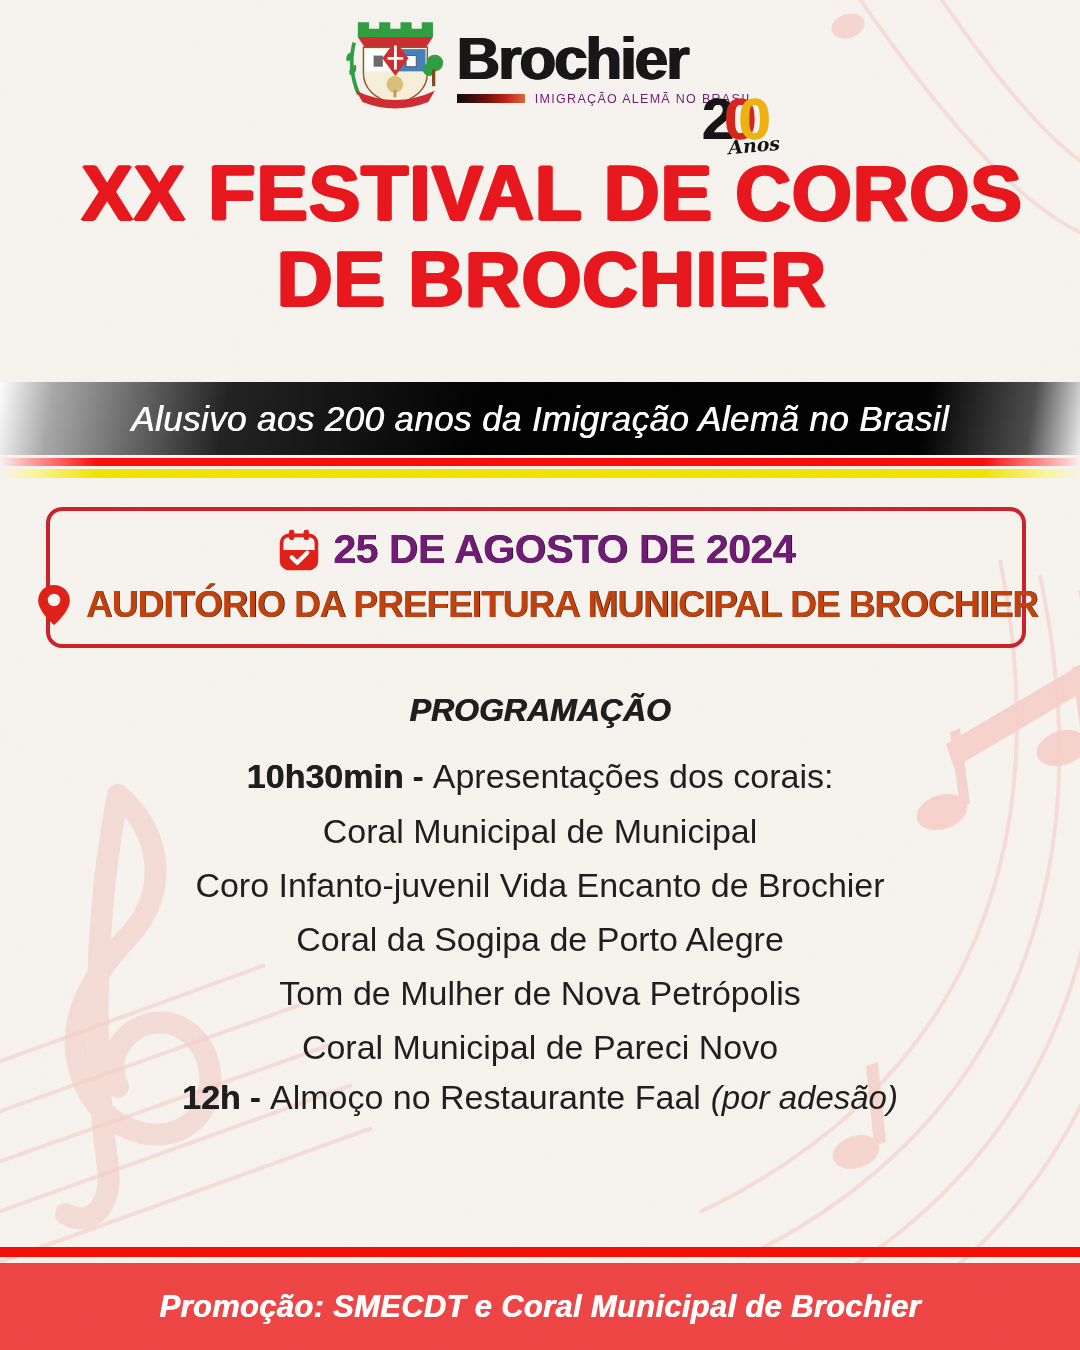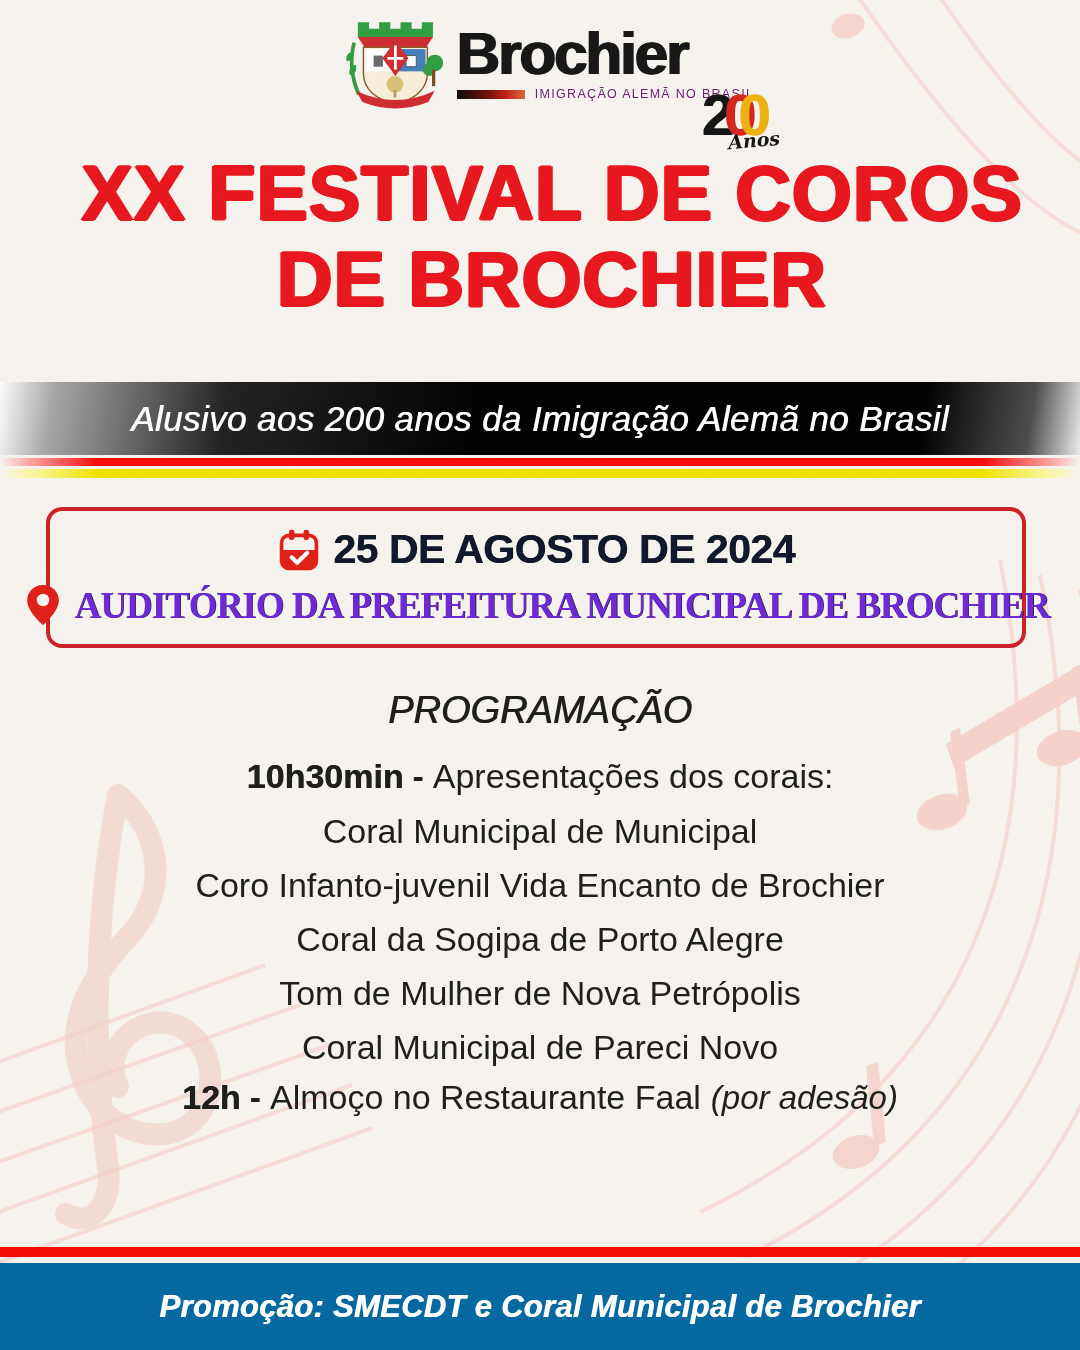--- a/index.html
+++ b/index.html
@@ -6,21 +6,21 @@
   body{
     width:1080px;height:1350px;position:relative;overflow:hidden;
     background:#f7f4ef;
     font-family:"Liberation Sans","DejaVu Sans",sans-serif;
     -webkit-font-smoothing:antialiased;
   }
   .decor{position:absolute;inset:0;pointer-events:none;}
   .texture{position:absolute;inset:0;pointer-events:none;opacity:.5;}
 
   
-  .logo-row{position:absolute;top:16px;left:17px;right:0;display:flex;justify-content:center;align-items:flex-start;gap:12px;}
+  .logo-row{position:absolute;top:16px;left:17px;right:0;display:flex;justify-content:center;align-items:center;gap:12px;}
   .crest{width:102px;height:94px;flex:0 0 auto;}
   .brand-block{position:relative;padding-top:8px;}
   .brand{
     font-size:60px;font-weight:700;color:#161616;letter-spacing:-2px;line-height:1;
     text-shadow:1px 0 0 #161616,-1px 0 0 #161616;
   }
   .brand-sub{display:flex;align-items:center;gap:10px;margin-top:3px;}
   .flag-bar{width:68px;height:9px;background:linear-gradient(90deg,#0c0c0c,#70100a 45%,#c2211482 70%,#c93a1e);background:linear-gradient(90deg,#0c0c0c,#70100a 45%,#c22114 72%,#d96a3a);}
   .tagline{font-size:12.5px;color:#701a75;letter-spacing:1.3px;white-space:nowrap;}
   .anniv{position:absolute;right:-16px;bottom:-40px;display:flex;align-items:flex-end;}
@@ -58,43 +58,43 @@
 
   
   .event-box{
     position:absolute;top:507px;left:46px;width:980px;box-sizing:border-box;
     border:4px solid #cd2127;border-radius:16px;padding:15px 4px 17px;text-align:center;
   }
   .event-row{display:flex;align-items:center;justify-content:center;gap:12px;}
   .event-row + .event-row{margin-top:10px;}
   .cal-icon{width:44px;height:44px;flex:0 0 auto;}
   .pin-icon{width:40px;height:44px;flex:0 0 auto;}
-  .date-text{font-size:41px;font-weight:700;color:#0f172a;letter-spacing:-.5px;text-shadow:.6px 0 0 #141414;}
-  .venue-text{font-size:37px;font-weight:700;color:#6d28d9;letter-spacing:-1px;white-space:nowrap;text-shadow:.6px 0 0 #141414;font-family:Liberation Serif, serif;}
+  .date-text{font-size:41px;font-weight:700;color:#701a75;letter-spacing:-.5px;text-shadow:.6px 0 0 #141414;}
+  .venue-text{font-size:37px;font-weight:700;color:#c2410c;letter-spacing:-1px;white-space:nowrap;text-shadow:.6px 0 0 #141414;}
 
   
   .program{position:absolute;top:688px;left:0;right:0;text-align:center;color:#1d1d1d;}
   .prog-heading{
-    font-size:38px;line-height:44px;font-weight:400;font-style:italic;
+    font-size:32px;line-height:44px;font-weight:700;font-style:italic;
     text-shadow:.8px 0 0 #1d1d1d;
   }
   .sline{font-size:34px;line-height:46px;}
   .sline .t{font-weight:700;text-shadow:.5px 0 0 #1d1d1d;}
   .dash{font-weight:700;margin:0 9px;}
   .l-reception{margin-top:31px;}
   .l-present{margin-top:21px;}
   .choirs{margin-top:5px;}
   .choir{font-size:34px;line-height:54px;}
   .l-lunch{}
   .note{font-style:italic;font-size:33px;margin-left:10px;}
 
   
   .footer-stripe{position:absolute;left:0;right:0;bottom:93px;height:10px;background:#f30d06;}
   .footer-banner{
-    position:absolute;left:0;right:0;bottom:0;height:87px;background:#0369a1;
+    position:absolute;left:0;right:0;bottom:0;height:87px;background:#ef4444;
     display:flex;align-items:center;justify-content:center;
   }
   .footer-text{
     color:#fff;font-size:31px;font-weight:700;font-style:italic;letter-spacing:.3px;
     text-shadow:.6px 0 0 #fff;
   }
 </style>
 </head>
 <body>
 

